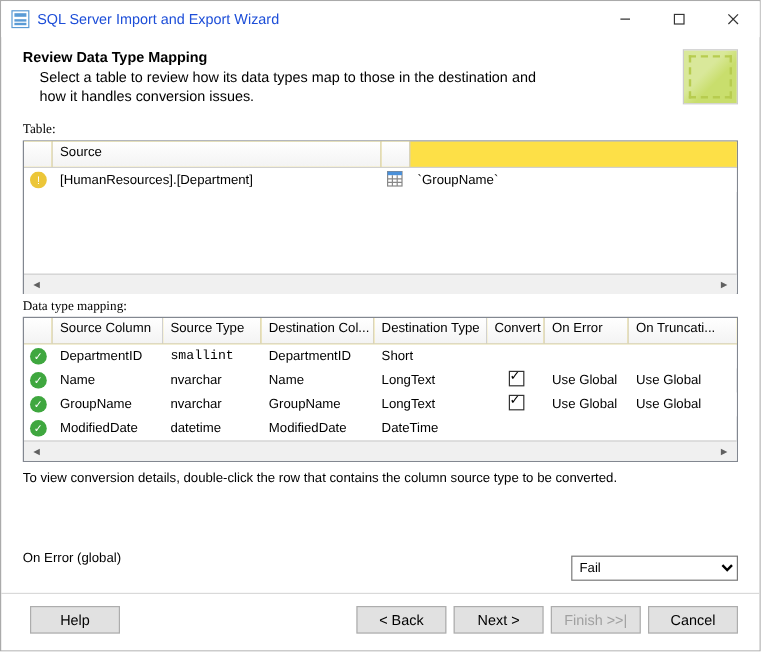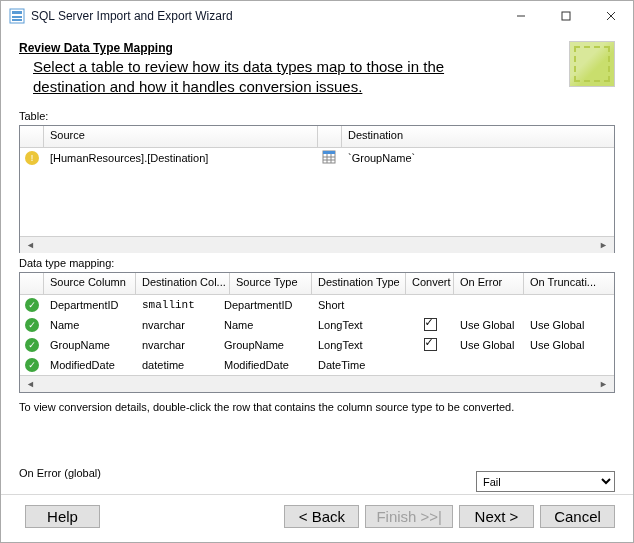--- a/index.html
+++ b/index.html
@@ -1,31 +1,31 @@
 <!DOCTYPE html>
 <html><head>
 <meta charset="utf-8">
 <style>
 * { box-sizing: border-box; font-family: "Segoe UI", Tahoma, sans-serif; }
 body { margin: 0; background: #fff; font-size: 12px; color: #000; }
 .window { width: 634px; height: 543px; background: #fff; display: flex; flex-direction: column; border: 1px solid #aaa; }
 .titlebar { height: 30px; display: flex; align-items: center; padding: 0 0 0 8px; background: #fff; }
 .titlebar-icon { width: 16px; height: 16px; margin-right: 6px; }
-.title { flex: 1; font-size: 12px; color: #0f172a; }
+.title { flex: 1; font-size: 12px; color: #1d4ed8; }
 .win-controls { display: flex; height: 100%; }
 .win-btn { width: 45px; height: 30px; display: flex; align-items: center; justify-content: center; color: #555; }
 .win-btn.close { width: 45px; }
 .header-area { padding: 10px 18px 6px 18px; display: flex; }
-.header-text { flex: 1; text-decoration: underline; }
+.header-text { flex: 1; }
 .header-title { font-weight: bold; font-size: 12px; }
-.header-desc { font-size: 15px; color: #000; padding-left: 14px; padding-top: 2px; line-height: 1.3; max-width: 430px; }
+.header-desc { font-size: 12px; color: #000; padding-left: 14px; padding-top: 2px; line-height: 1.3; max-width: 430px; }
 .header-img { width: 46px; height: 46px; margin-left: 8px; background: linear-gradient(135deg, #d9e89a 40%, #c9de6d 60%); border: 1px solid #ccc; position: relative; }
 .header-img::after { content: ""; position: absolute; inset: 4px; border: 2px dashed #b7cc4f; }
 .content { flex: 1; padding: 4px 18px 8px 18px; display: flex; flex-direction: column; overflow: hidden; }
-.label { font-size: 11px; margin: 4px 0 3px 0; }
+.label { font-size: 11px; margin: 4px 0 3px 0; font-family: Liberation Serif, serif; }
 .grid-wrap { border: 1px solid #828790; background: #fff; position: relative; }
 .grid-head { display: flex; background: #fde047; height: 22px; border-bottom: 1px solid #d0d0d0; }
 .grid-head-cell { border-right: 1px solid #d0d0d0; padding: 3px 6px; font-size: 11px; background: linear-gradient(#fff,#f3f3f3); white-space: nowrap; overflow: hidden; }
 .grid-body { overflow: hidden; }
 .grid-row { display: flex; height: 20px; align-items: center; }
 .grid-row:nth-child(odd) { background: #fff; }
 .grid-cell { padding: 2px 6px; font-size: 11px; white-space: nowrap; overflow: hidden; }
 .scroll-horiz { height: 17px; background: #f0f0f0; border-top: 1px solid #d0d0d0; display: flex; align-items: center; justify-content: space-between; padding: 0 2px; color: #606060; font-size: 9px; }
 .status-icon { width: 14px; height: 14px; border-radius: 50%; background: #3fa73f; display: inline-flex; align-items: center; justify-content: center; color: #fff; font-size: 9px; margin: 0 4px; line-height: 1; }
 .status-icon.warn { background: #ecc638; color: #fff; }
@@ -33,21 +33,21 @@
 .tbl-icon svg { width: 14px; height: 14px; }
 .hint { font-size: 11px; margin: 8px 0 14px 0; }
 .global-row { display: flex; align-items: center; margin: 6px 0; }
 .global-label { width: 460px; font-size: 11px; margin-top: 20px; }
 .select-wrap { position: relative; width: 140px; }
 .select-wrap select { width: 100%; font-size: 11px; height: 21px; border: 1px solid #7a7a7a; background: #fff; padding: 0 2px; margin-top: 38px; }
 .chk { width: 13px; height: 13px; display: inline-block; border: 1px solid #333; background: #fff; position: relative; }
 .chk.checked::after { content: "✓"; position: absolute; top: -3px; left: 0; font-size: 11px; }
 .footer { border-top: 1px solid #d9d9d9; padding: 10px 18px 14px 18px; display: flex; align-items: center; }
 .footer-spacer { flex: 1; }
-.btn { min-width: 75px; height: 23px; margin-left: 6px; font-size: 15px; border: 1px solid #adadad; background: #e1e1e1; padding: 0 10px; cursor: default; }
+.btn { min-width: 75px; height: 23px; margin-left: 6px; font-size: 12px; border: 1px solid #adadad; background: #e1e1e1; padding: 0 10px; cursor: default; }
 .btn:disabled { color: #a0a0a0; }
 .btn.help { min-width: 75px; }
 .scroll-btn { width: 17px; text-align: center; }
 </style>
 </head>
 <body>
 
 <div class="window">
 
   <div class="titlebar">
@@ -89,26 +89,25 @@
   </div>
 
   <div class="content">
 
     <div class="label">Table:</div>
     <div class="grid-wrap" style="height:128px;">
       <div class="grid-head">
         <div class="grid-head-cell" style="width:24px;"></div>
         <div class="grid-head-cell" style="width:274px;">Source</div>
         <div class="grid-head-cell" style="width:24px;"></div>
-        <div class="grid-head-cell" style="flex:1;border-right:none;">Destination</div>
       </div>
       <div class="grid-body" style="height:88px;">
         <div class="grid-row">
           <div class="grid-cell" style="width:24px;padding:0;text-align:center;"><span class="status-icon warn">!</span></div>
-          <div class="grid-cell" style="width:274px;">[HumanResources].[Destination]</div>
+          <div class="grid-cell" style="width:274px;">[HumanResources].[Department]</div>
           <div class="grid-cell" style="width:24px;padding:0;"><span class="tbl-icon"><svg viewBox="0 0 14 14">
                   <rect x="1" y="1" width="12" height="12" fill="#fff" stroke="#888"></rect>
                   <rect x="1" y="1" width="12" height="3" fill="#4a90d9"></rect>
                   <line x1="1" y1="7" x2="13" y2="7" stroke="#888"></line>
                   <line x1="1" y1="10" x2="13" y2="10" stroke="#888"></line>
                   <line x1="5" y1="4" x2="5" y2="13" stroke="#888"></line>
                   <line x1="9" y1="4" x2="9" y2="13" stroke="#888"></line>
                 </svg></span></div>
           <div class="grid-cell" style="flex:1;">`GroupName`</div>
         </div>
@@ -117,22 +116,22 @@
           <span class="scroll-btn">◄</span>
           <span class="scroll-btn">►</span>
         </div>
     </div>
 
     <div class="label">Data type mapping:</div>
     <div class="grid-wrap" style="height:124px;">
       <div class="grid-head">
         <div class="grid-head-cell" style="width:24px;"></div>
         <div class="grid-head-cell" style="width:92px;">Source Column</div>
+        <div class="grid-head-cell" style="width:82px;">Source Type</div>
         <div class="grid-head-cell" style="width:94px;">Destination Col...</div>
-        <div class="grid-head-cell" style="width:82px;">Source Type</div>
         <div class="grid-head-cell" style="width:94px;">Destination Type</div>
         <div class="grid-head-cell" style="width:48px;">Convert</div>
         <div class="grid-head-cell" style="width:70px;">On Error</div>
         <div class="grid-head-cell" style="flex:1;border-right:none;">On Truncati...</div>
       </div>
       <div class="grid-body" id="mapping-body">
           <div class="grid-row">
             <div class="grid-cell" style="width:24px;padding:0;text-align:center;"><span class="status-icon">✓</span></div>
             <div class="grid-cell" style="width:92px;">DepartmentID</div>
             <div class="grid-cell" style="width:82px;font-family:Liberation Mono, monospace;">smallint</div>
@@ -189,18 +188,18 @@
       <div class="global-label">On Truncation (global)</div>
       <div class="select-wrap"><select><option>Fail</option></select></div>
     </div>
 
   </div>
 
   <div class="footer">
     <button class="btn help">Help</button>
     <div class="footer-spacer"></div>
     <button class="btn">&lt; Back</button>
+    <button class="btn">Next &gt;</button>
     <button class="btn" disabled="">Finish &gt;&gt;|</button>
-    <button class="btn">Next &gt;</button>
     <button class="btn">Cancel</button>
   </div>
 
 </div>
 
 </body></html>

